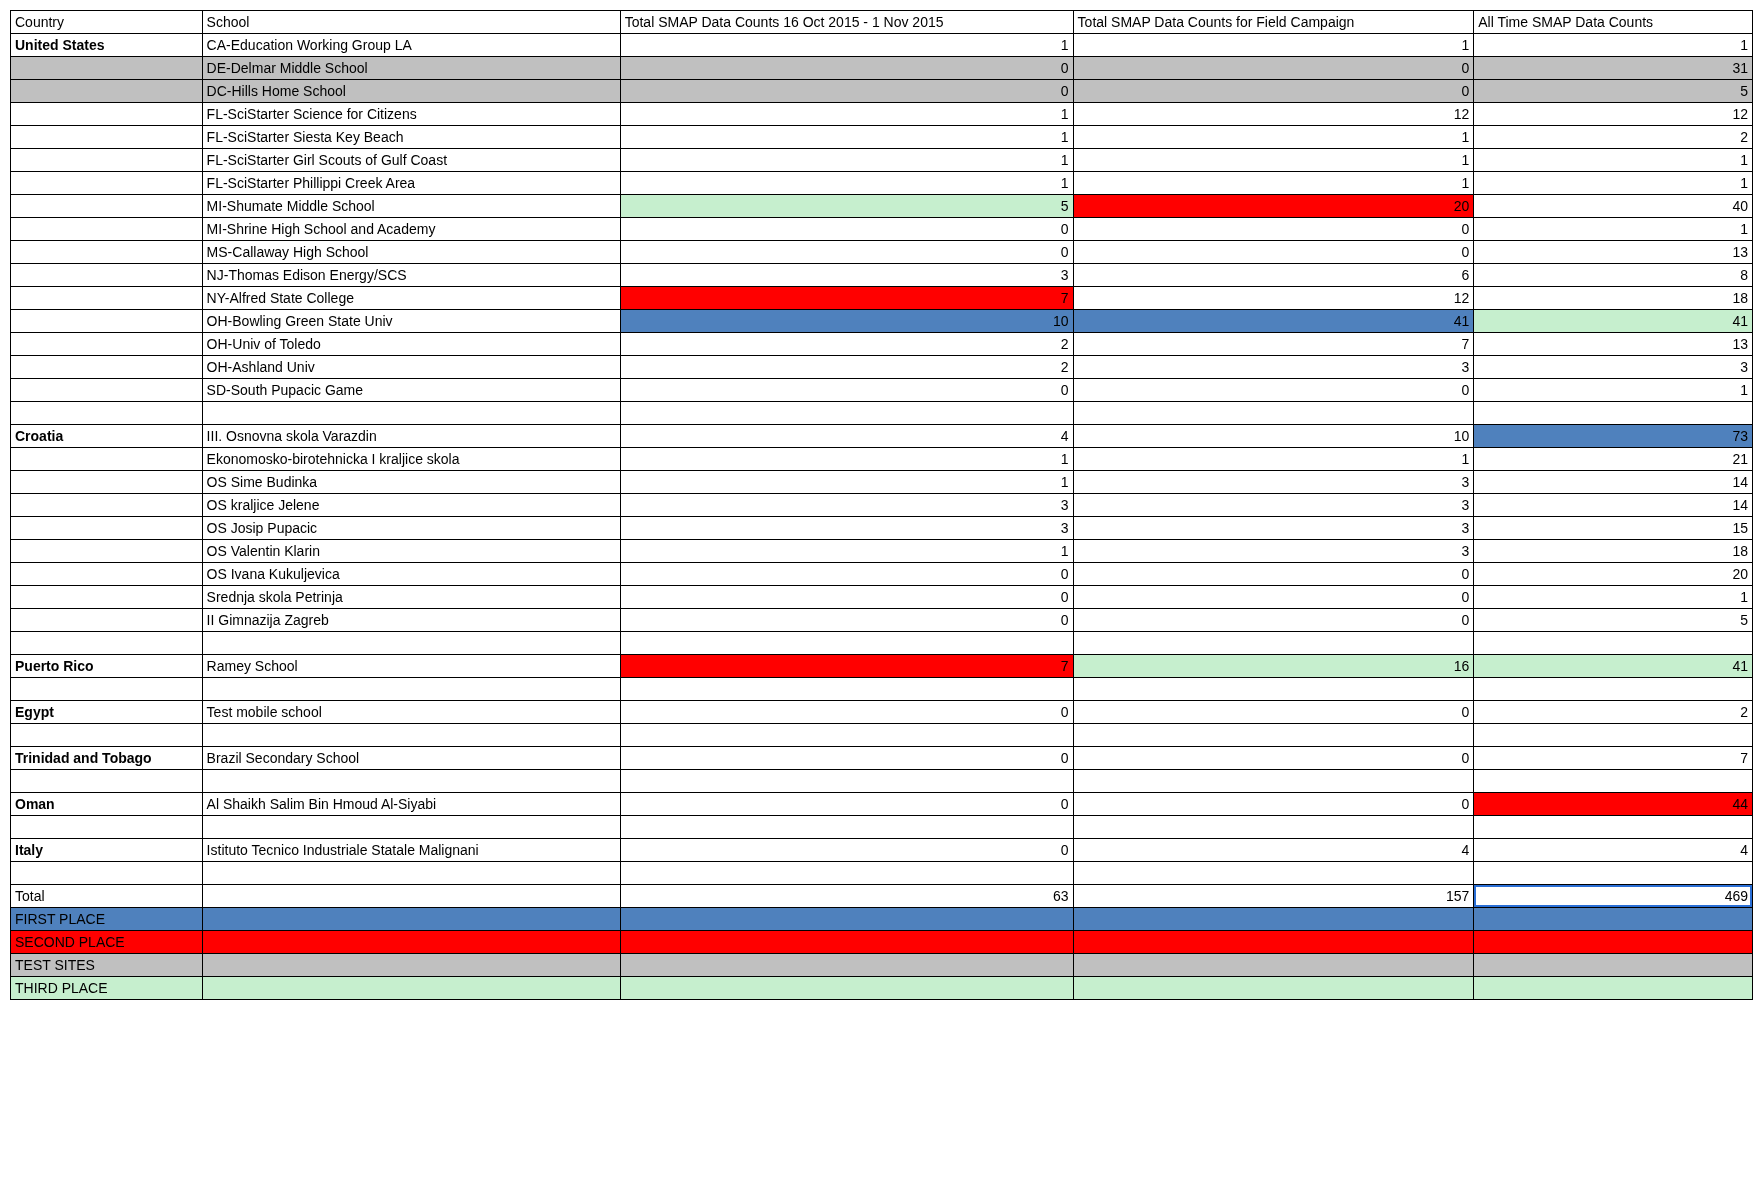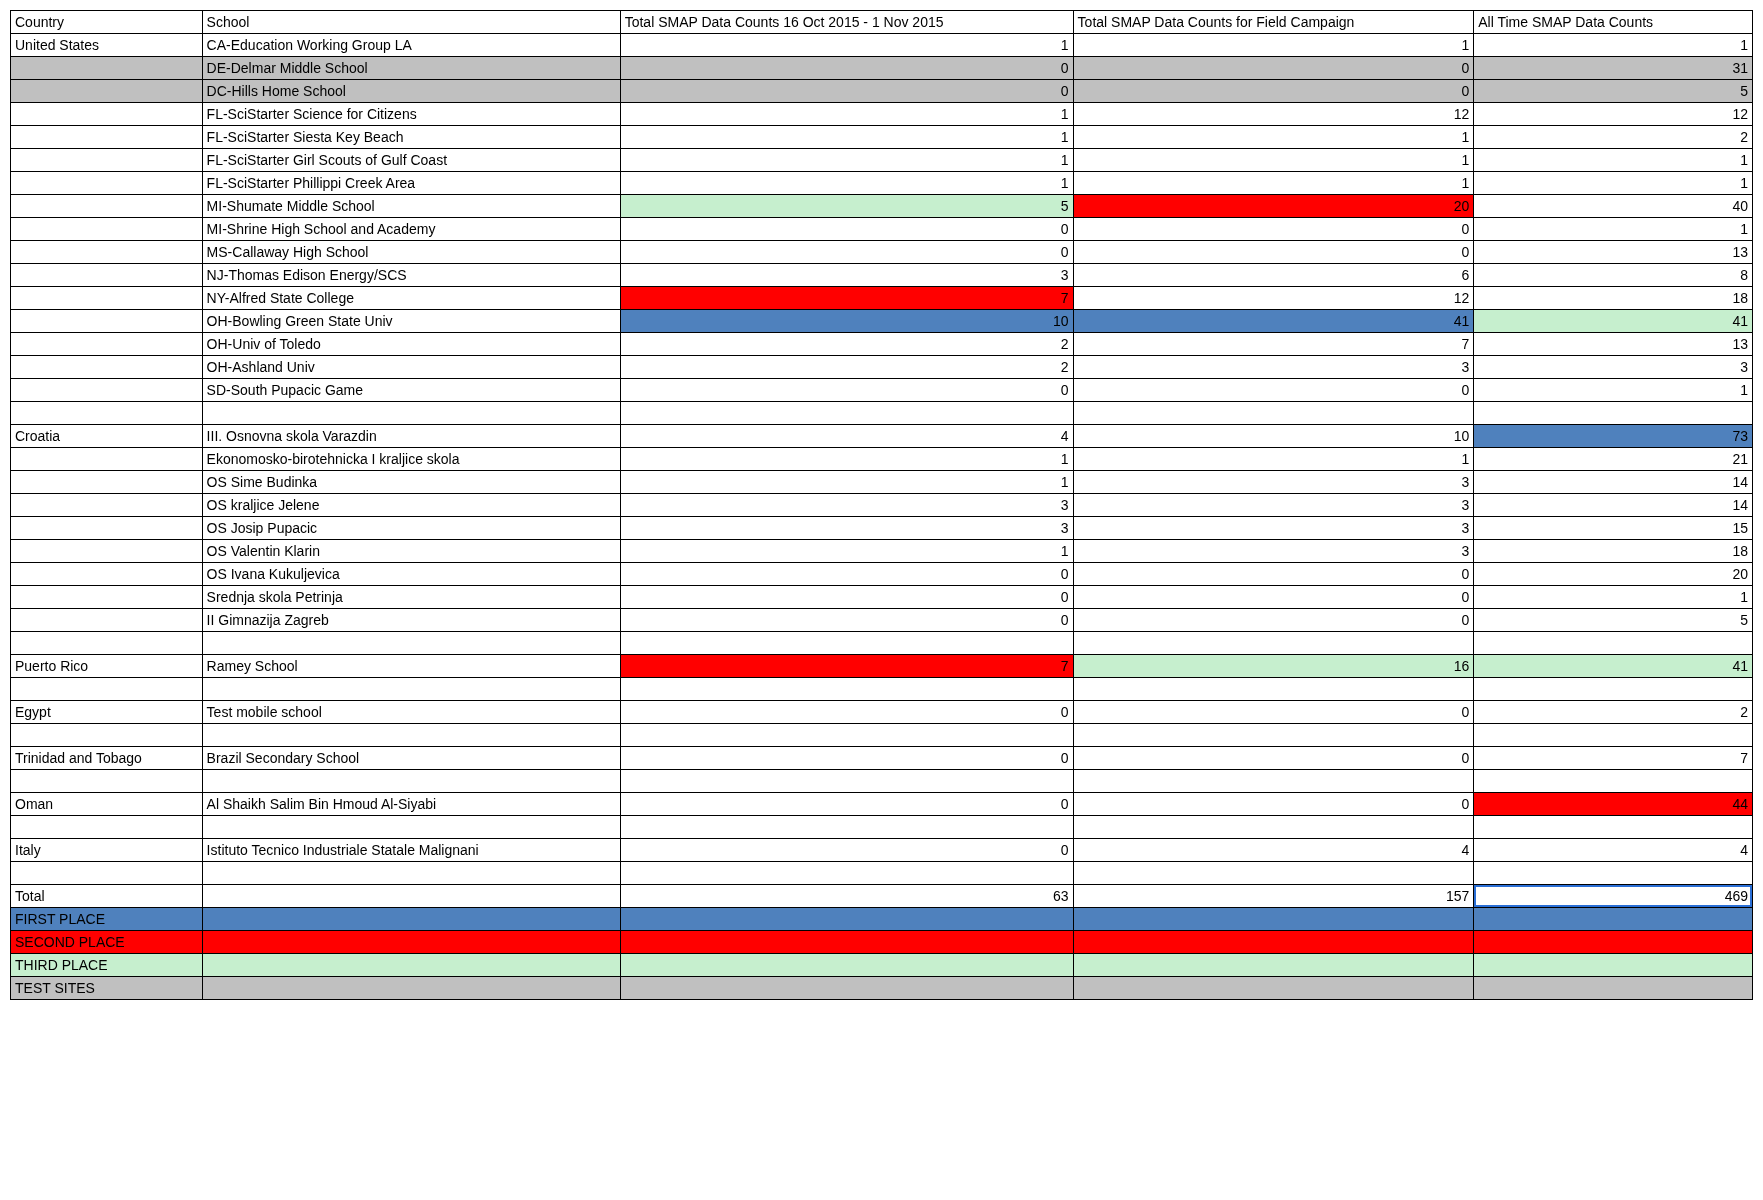--- a/index.html
+++ b/index.html
@@ -33,21 +33,21 @@
     font-weight: normal;
     text-align: left;
     background: #fff;
   }
   td.num {
     text-align: right;
   }
   td.txt {
     text-align: left;
   }
-  .bold { font-weight: normal; margin-left: 18px; }
+  .bold { font-weight: bold; margin-left: 18px; }
 
   
   .hl-blue   { background: #4f81bd; }
   .hl-red    { background: #ff0000; }
   .hl-green  { background: #c6efce; }
   .hl-grey   { background: #c0c0c0; }
 
   
   .selected-outline {
     box-shadow: inset 0 0 0 2px #2a6fd6;
@@ -349,27 +349,27 @@
         <td class="num hl-blue"></td>
       </tr>
       <tr>
         <td class="txt hl-red">SECOND PLACE</td>
         <td class="num hl-red"></td>
         <td class="num hl-red"></td>
         <td class="num hl-red"></td>
         <td class="num hl-red"></td>
       </tr>
       <tr>
+        <td class="txt hl-grey">TEST SITES</td>
+        <td class="num hl-grey"></td>
+        <td class="num hl-grey"></td>
+        <td class="num hl-grey"></td>
+        <td class="num hl-grey"></td>
+      </tr>
+      <tr>
         <td class="txt hl-green">THIRD PLACE</td>
         <td class="num hl-green"></td>
         <td class="num hl-green"></td>
         <td class="num hl-green"></td>
         <td class="num hl-green"></td>
       </tr>
-      <tr>
-        <td class="txt hl-grey">TEST SITES</td>
-        <td class="num hl-grey"></td>
-        <td class="num hl-grey"></td>
-        <td class="num hl-grey"></td>
-        <td class="num hl-grey"></td>
-      </tr>
     </tbody>
 </table>
 
 </body></html>

